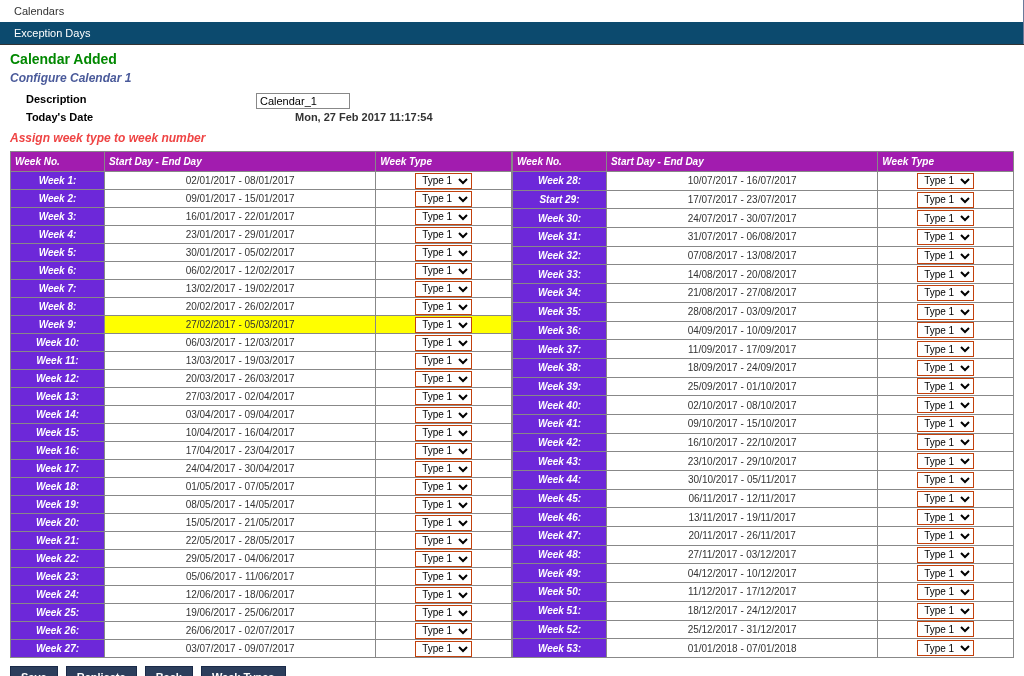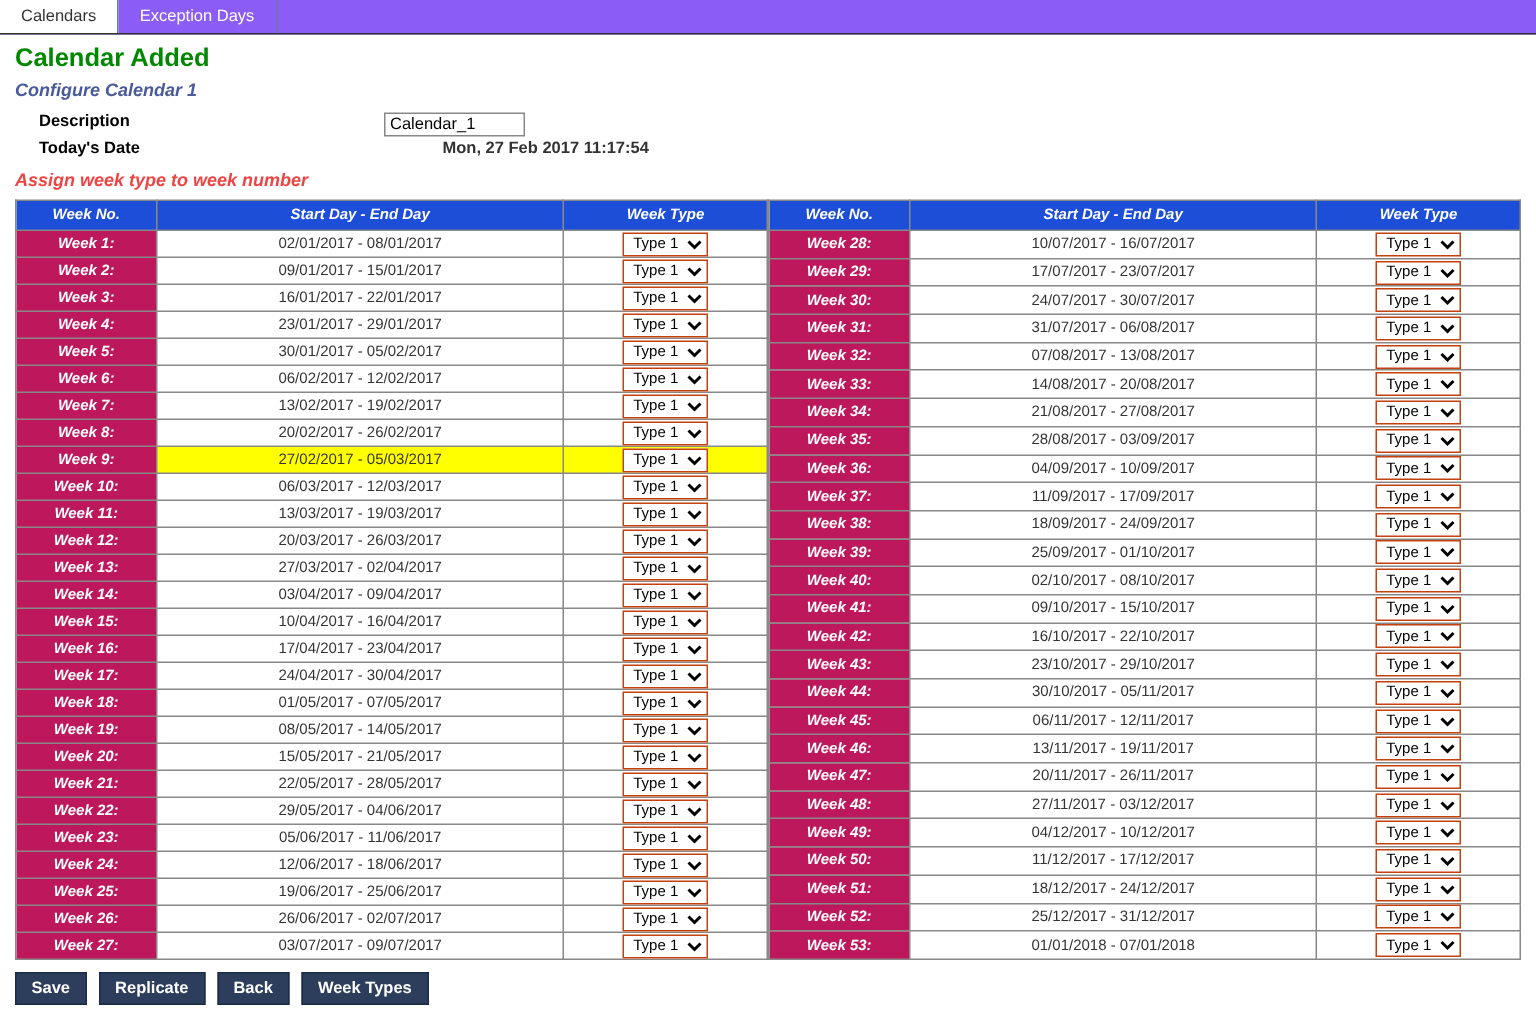--- a/index.html
+++ b/index.html
@@ -1,32 +1,32 @@
 <!DOCTYPE html>
 <html><head>
 <meta charset="utf-8">
 <style>
 * { margin: 0; padding: 0; box-sizing: border-box; }
 body { font-family: Arial, sans-serif; font-size: 11px; background: #fff; }
-.tab-bar { background: #8b5cf6; display: flex; border-bottom: 1px solid #333; }
+.tab-bar { background: #0c4a6e; display: flex; border-bottom: 1px solid #333; flex-direction: column; }
 .tab { padding: 5px 14px; font-size: 11px; color: #fff; cursor: pointer; border-right: 1px solid #6a7a9a; }
 .tab.active { background: #fff; color: #333; }
 .content { padding: 6px 10px; }
-.status-msg { color: #008800; font-weight: bold; font-size: 17px; margin-bottom: 4px; }
+.status-msg { color: #008800; font-weight: bold; font-size: 14px; margin-bottom: 4px; }
 .subtitle { color: #4a5a9a; font-weight: bold; font-style: italic; font-size: 12px; margin-bottom: 8px; }
 .info-row { display: flex; margin-bottom: 2px; font-size: 11px; }
 .info-label { width: 230px; font-weight: bold; margin-left: 16px; }
 .info-value { color: #333; font-weight: bold; padding-left: 39px; }
 .desc-input { width: 94px; font-size: 11px; padding: 1px 3px; border: 1px solid #888; }
 .section-title { color: #ef4444; font-weight: bold; font-style: italic; font-size: 12px; margin: 8px 0 6px 0; }
 .tables-wrap { display: flex; gap: 0; }
 .cal-table { border-collapse: collapse; width: 50%; }
-.cal-table th { background: #1d4ed8; color: #fff; font-weight: bold; font-style: italic; font-size: 10px; padding: 4px; text-align: center; border: 1px solid #888; }
+.cal-table th { background: #a21caf; color: #fff; font-weight: bold; font-style: italic; font-size: 10px; padding: 4px; text-align: left; border: 1px solid #888; }
 .cal-table td { border: 1px solid #888; padding: 0; text-align: center; height: 18px; vertical-align: middle; }
-.cal-table td.wklabel { background: #be185d; color: #fff; font-weight: bold; font-style: italic; font-size: 10px; width: 90px; }
+.cal-table td.wklabel { background: #6d28d9; color: #fff; font-weight: bold; font-style: italic; font-size: 10px; width: 90px; }
 .cal-table td.daterange { font-size: 10px; color: #333; width: 260px; }
 .cal-table td.wktype { width: 130px; }
 .wt-select { font-size: 10px; padding: 0 2px; border: 1px solid #c2410c; background: #fff; height: 16px; }
 tr.highlight td.daterange, tr.highlight td.wktype-cell-bg { background: #ffff00; }
 .btn-bar { margin-top: 8px; display: flex; gap: 8px; }
 .btn { background: #2c3e5c; color: #fff; border: 1px solid #1a2a48; padding: 4px 10px; font-size: 11px; font-weight: bold; cursor: pointer; }
 </style>
 </head>
 <body>
 
@@ -205,21 +205,21 @@
         <th>Week Type</th>
       </tr>
         </thead>
       <tbody id="tbody-right">
           <tr>
             <td class="wklabel">Week 28:</td>
             <td class="daterange">10/07/2017 - 16/07/2017</td>
             <td class="wktype"><select class="wt-select"><option>Type 1</option></select></td>
           </tr>
           <tr>
-            <td class="wklabel">Week 29:</td>
+            <td class="wklabel">Start 29:</td>
             <td class="daterange">17/07/2017 - 23/07/2017</td>
             <td class="wktype"><select class="wt-select"><option>Type 1</option></select></td>
           </tr>
           <tr>
             <td class="wklabel">Week 30:</td>
             <td class="daterange">24/07/2017 - 30/07/2017</td>
             <td class="wktype"><select class="wt-select"><option>Type 1</option></select></td>
           </tr>
           <tr>
             <td class="wklabel">Week 31:</td>

